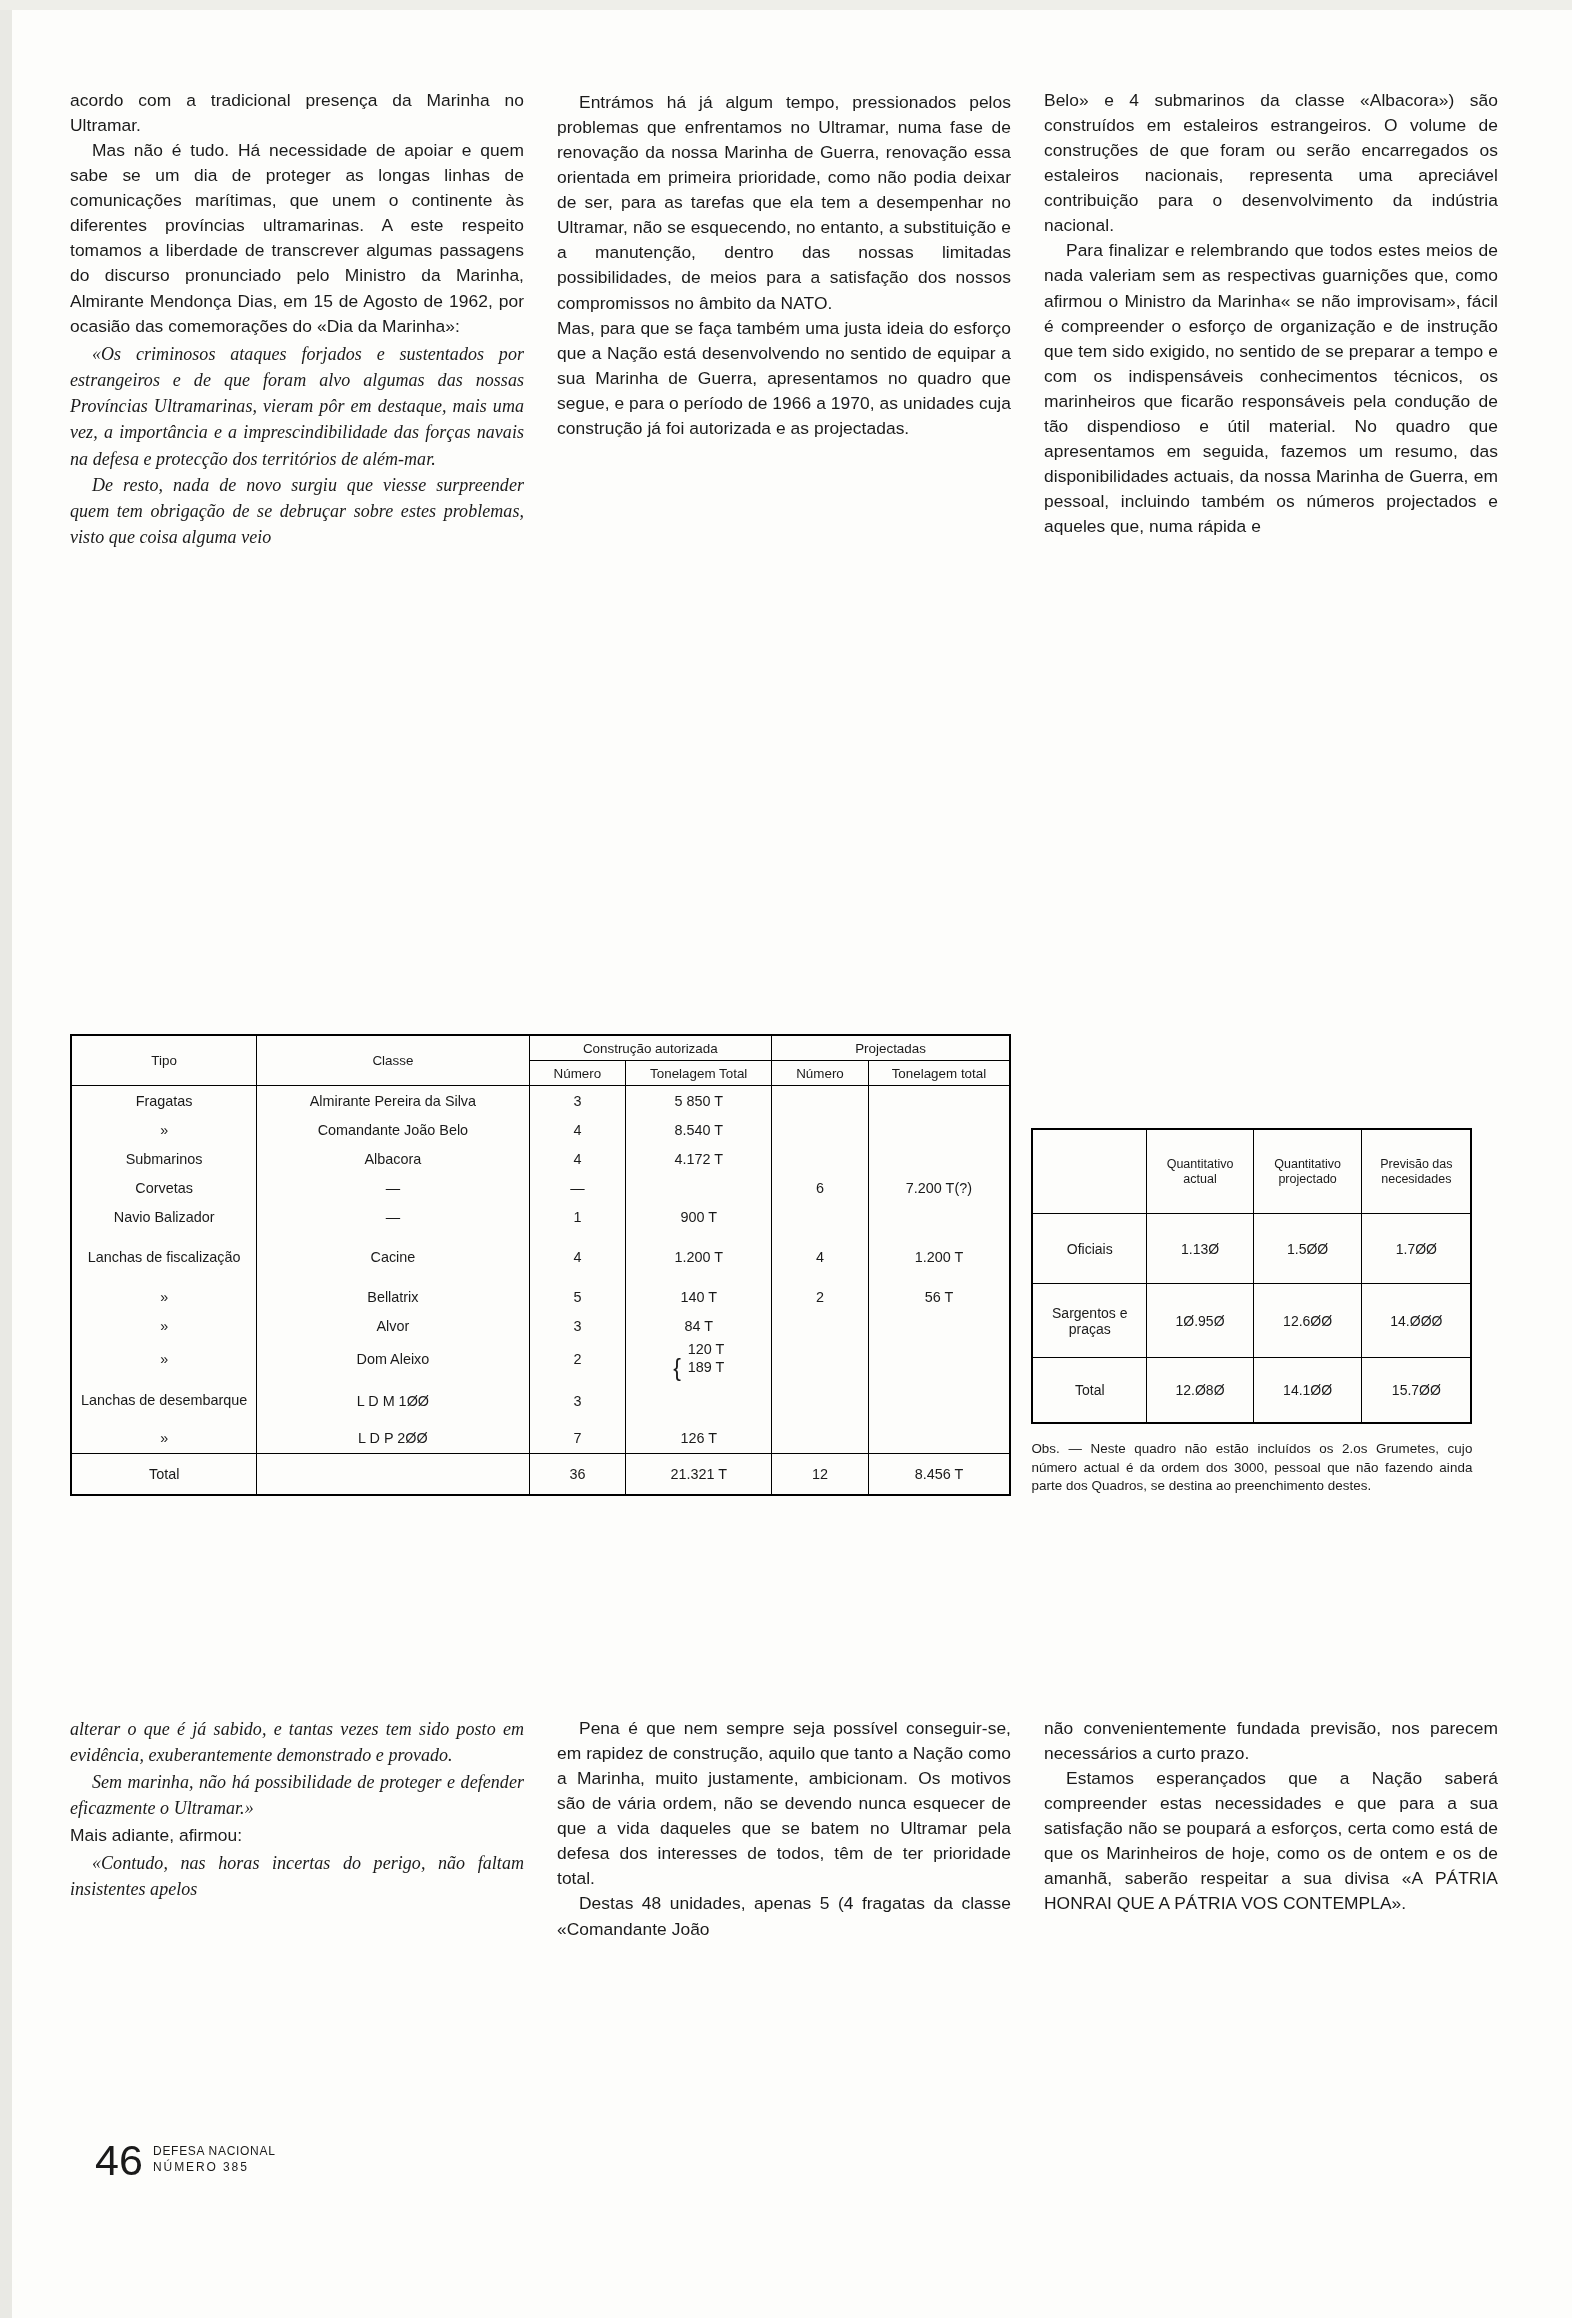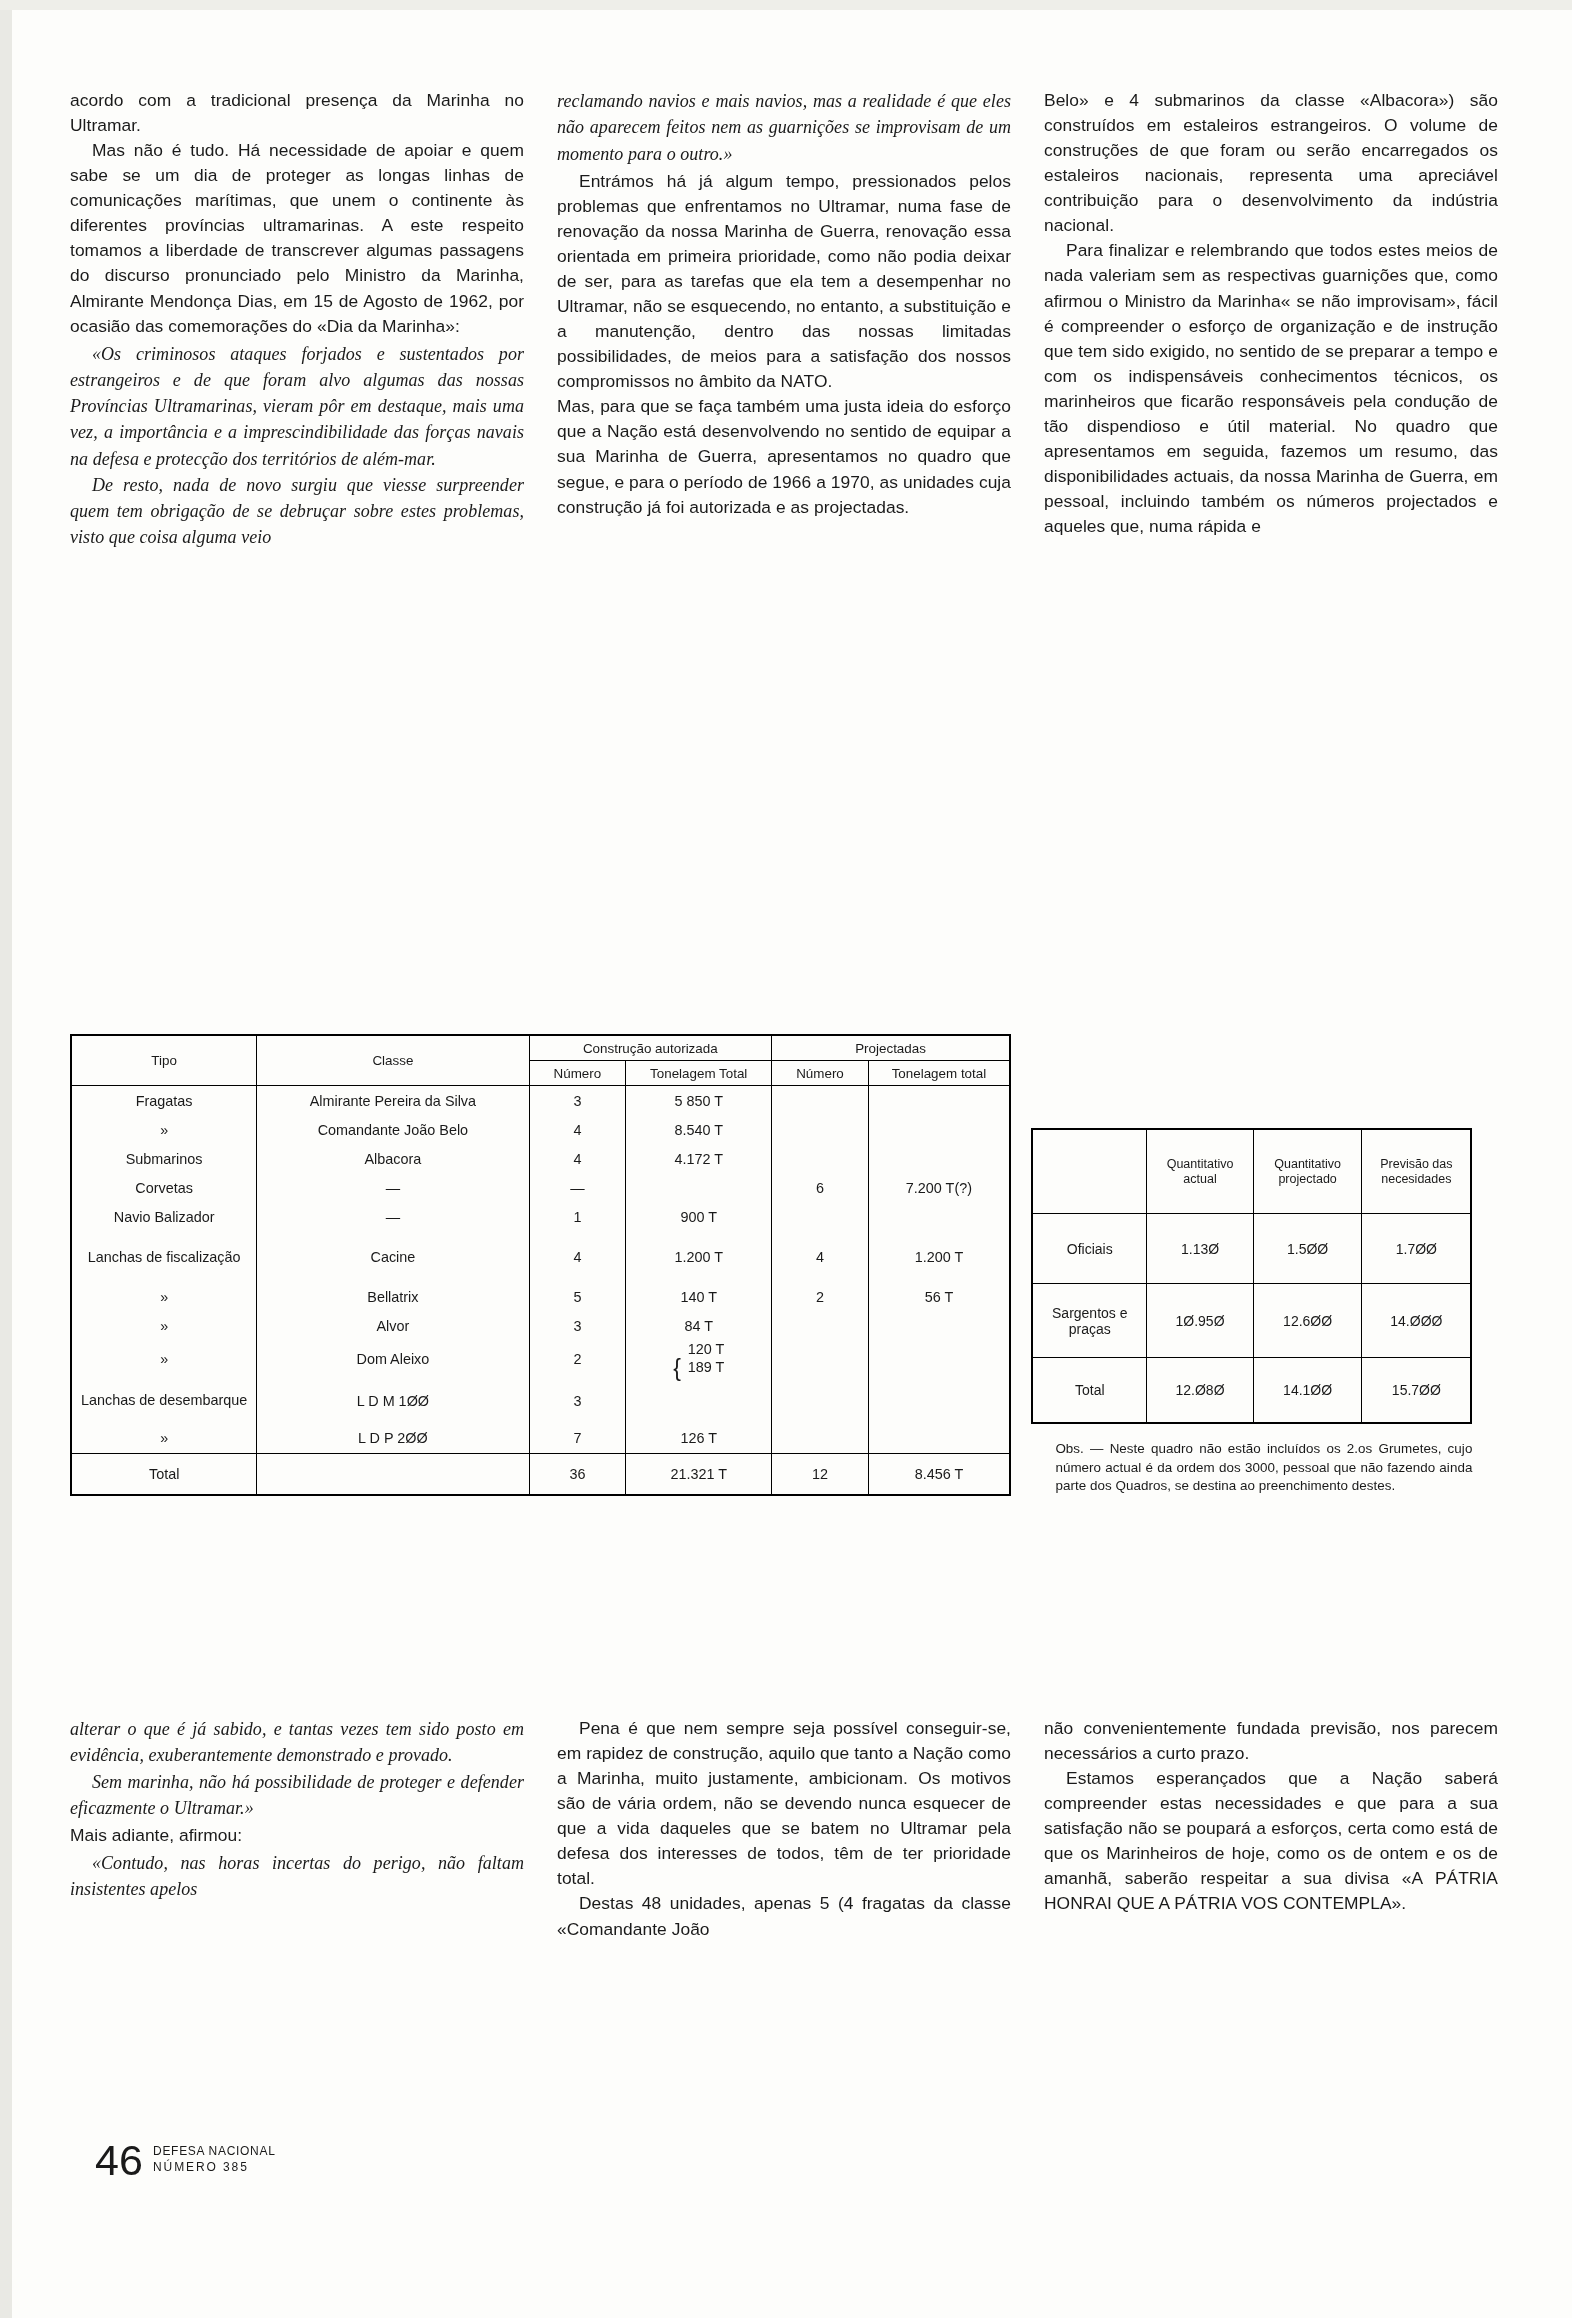--- a/index.html
+++ b/index.html
@@ -148,21 +148,20 @@
   }
   .pers-table td.rowlabel {
     font-size: 14px;
     line-height: 1.15;
   }
   .pers-note {
     margin-top: 16px;
     font-size: 13.4px;
     line-height: 1.38;
     text-align: justify;
-    margin-left: 24px;
   }
 
   .brace {
     display: inline-block;
     font-size: 23px;
     line-height: 0.8;
     vertical-align: middle;
     margin-right: 2.8px;
   }
   .two-line-cell {
@@ -213,21 +212,20 @@
 
   <div class="content">
     <div class="cols">
       <div class="col">
         <p>acordo com a tradicional presença da Marinha no Ultramar.</p>
         <p class="indent">Mas não é tudo. Há necessidade de apoiar e quem sabe se um dia de proteger as longas linhas de comunicações marítimas, que unem o continente às diferentes províncias ultramarinas. A este respeito tomamos a liberdade de transcrever algumas passagens do discurso pronunciado pelo Ministro da Marinha, Almirante Mendonça Dias, em 15 de Agosto de 1962, por ocasião das comemorações do «Dia da Marinha»:</p>
         <p class="indent serif-italic space-before">«Os criminosos ataques forjados e sustentados por estrangeiros e de que foram alvo algumas das nossas Províncias Ultramarinas, vieram pôr em destaque, mais uma vez, a importância e a imprescindibilidade das forças navais na defesa e protecção dos territórios de além-mar.</p>
         <p class="indent serif-italic">De resto, nada de novo surgiu que viesse surpreender quem tem obrigação de se debruçar sobre estes problemas, visto que coisa alguma veio</p>
       </div>
       <div class="col">
-        <p class="serif-italic">reclamando navios e mais navios, mas a realidade é que eles não aparecem feitos nem as guarnições se improvisam de um momento para o outro.»</p>
         <p class="indent space-before">Entrámos há já algum tempo, pressionados pelos problemas que enfrentamos no Ultramar, numa fase de renovação da nossa Marinha de Guerra, renovação essa orientada em primeira prioridade, como não podia deixar de ser, para as tarefas que ela tem a desempenhar no Ultramar, não se esquecendo, no entanto, a substituição e a manutenção, dentro das nossas limitadas possibilidades, de meios para a satisfação dos nossos compromissos no âmbito da NATO.</p>
         <p>Mas, para que se faça também uma justa ideia do esforço que a Nação está desenvolvendo no sentido de equipar a sua Marinha de Guerra, apresentamos no quadro que segue, e para o período de 1966 a 1970, as unidades cuja construção já foi autorizada e as projectadas.</p>
       </div>
       <div class="col">
         <p>Belo» e 4 submarinos da classe «Albacora») são construídos em estaleiros estrangeiros. O volume de construções de que foram ou serão encarregados os estaleiros nacionais, representa uma apreciável contribuição para o desenvolvimento da indústria nacional.</p>
         <p class="indent">Para finalizar e relembrando que todos estes meios de nada valeriam sem as respectivas guarnições que, como afirmou o Ministro da Marinha« se não improvisam», fácil é compreender o esforço de organização e de instrução que tem sido exigido, no sentido de se preparar a tempo e com os indispensáveis conhecimentos técnicos, os marinheiros que ficarão responsáveis pela condução de tão dispendioso e útil material. No quadro que apresentamos em seguida, fazemos um resumo, das disponibilidades actuais, da nossa Marinha de Guerra, em pessoal, incluindo também os números projectados e aqueles que, numa rápida e</p>
       </div>
     </div>
   </div>
 

